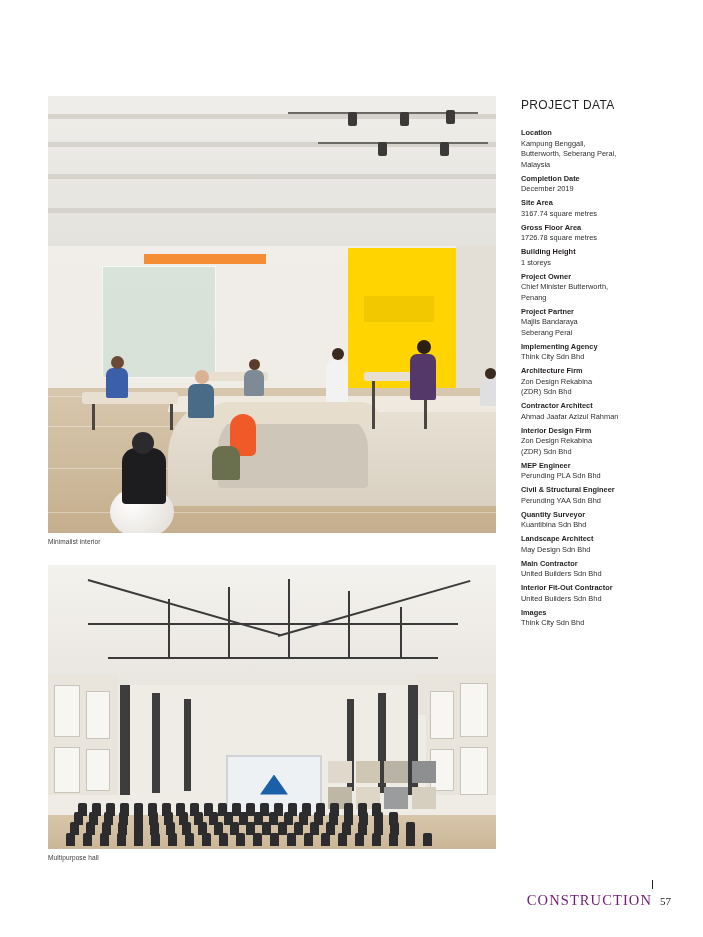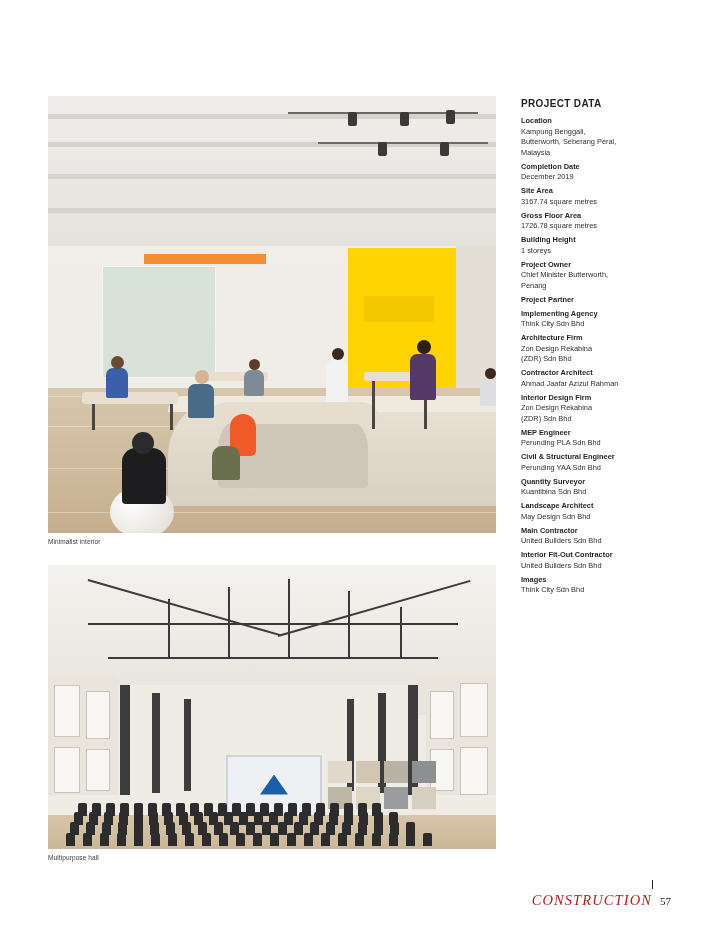--- a/index.html
+++ b/index.html
@@ -55,24 +55,24 @@
   }
 
   
   .data-col {
     position: absolute;
     left: 521px;
     top: 98px;
     width: 150px;
   }
   .data-title {
-    font-size: 10px;
-    font-weight: bold;
+    font-size: 12px;
+    font-weight: normal;
     letter-spacing: 0.35px;
-    margin-bottom: 7px;
+    margin-bottom: 16px;
     color: #231f20;
   }
   .entry {
     margin-bottom: 3.5px;
   }
   .entry .label {
     font-size: 7.4px;
     font-weight: bold;
     line-height: 10.5px;
     color: #231f20;
@@ -89,23 +89,22 @@
     position: absolute;
     right: 32px;
     bottom: 28px;
     display: flex;
     align-items: baseline;
     gap: 8px;
   }
   .footer .brand {
     font-size: 14.5px;
     letter-spacing: 1.1px;
-    color: #b91c1c;
+    color: #701a75;
     font-family: "Liberation Serif", serif;
-    font-style: italic;
   }
   .footer .pagenum {
     font-size: 11px;
     color: #231f20;
     font-family: "Liberation Serif", serif;
   }
   .footer .tick {
     position: absolute;
     right: 18px;
     top: -12px;
@@ -488,20 +487,22 @@
           <div class="label">Building Height</div>
           <div class="value">1 storeys</div>
         </div>
         <div class="entry">
           <div class="label">Project Owner</div>
           <div class="value">Chief Minister Butterworth,
 Penang</div>
         </div>
         <div class="entry">
           <div class="label">Project Partner</div>
+          <div class="value">Majlis Bandaraya
+Seberang Perai</div>
         </div>
         <div class="entry">
           <div class="label">Implementing Agency</div>
           <div class="value">Think City Sdn Bhd</div>
         </div>
         <div class="entry">
           <div class="label">Architecture Firm</div>
           <div class="value">Zon Design Rekabina
 (ZDR) Sdn Bhd</div>
         </div>

